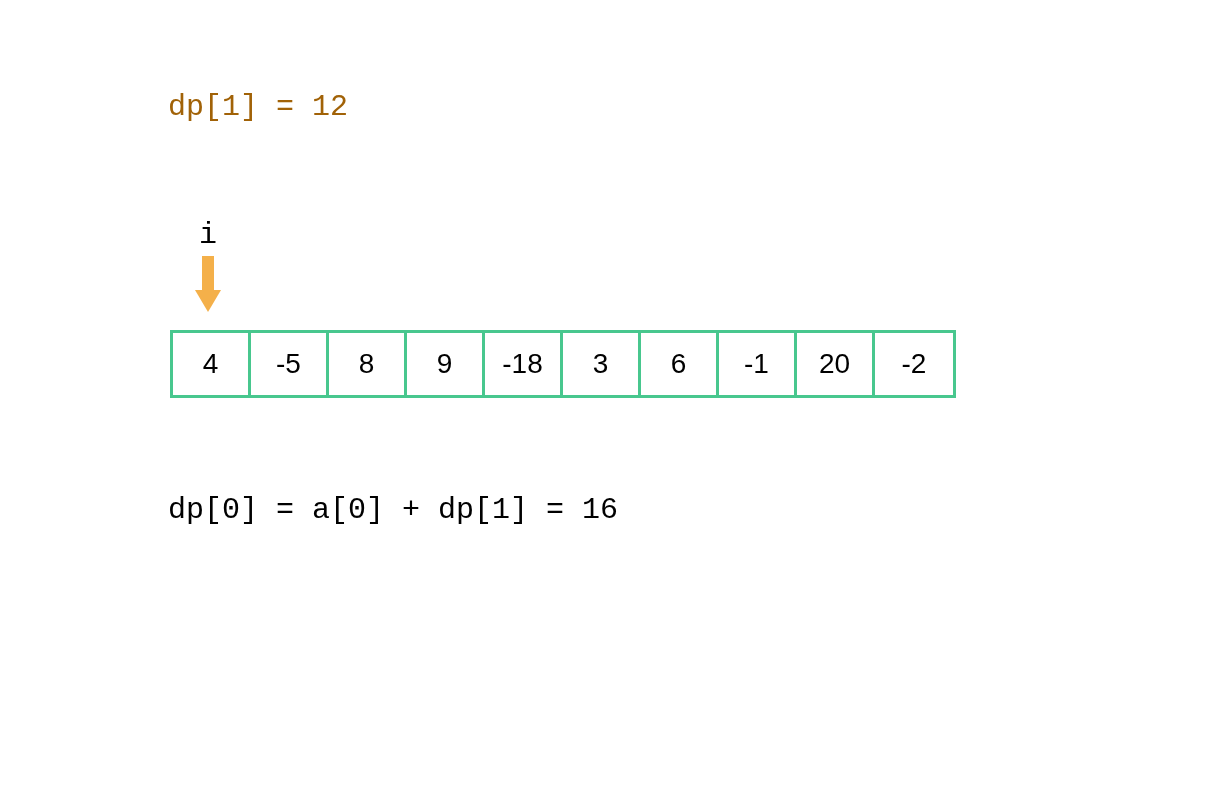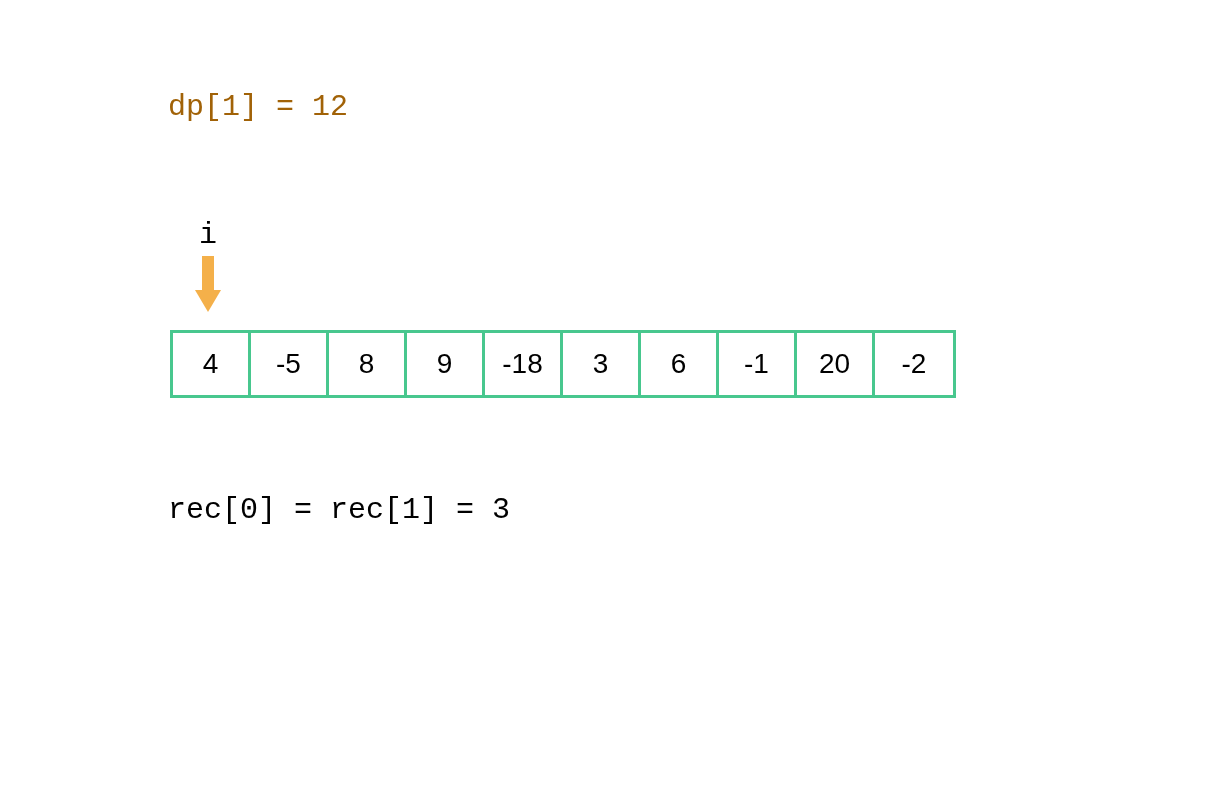--- a/index.html
+++ b/index.html
@@ -111,14 +111,14 @@
   <div class="array-cell">9</div>
   <div class="array-cell">-18</div>
   <div class="array-cell">3</div>
   <div class="array-cell">6</div>
   <div class="array-cell">-1</div>
   <div class="array-cell">20</div>
   <div class="array-cell">-2</div>
 </div>
 
 <div class="computation-text">
-  <span class="computation-line">rec[0] = rec[1] = 3</span>
+  <span class="computation-line">dp[0] = a[0] + dp[1] = 16</span>
 </div>
 
 </body></html>

